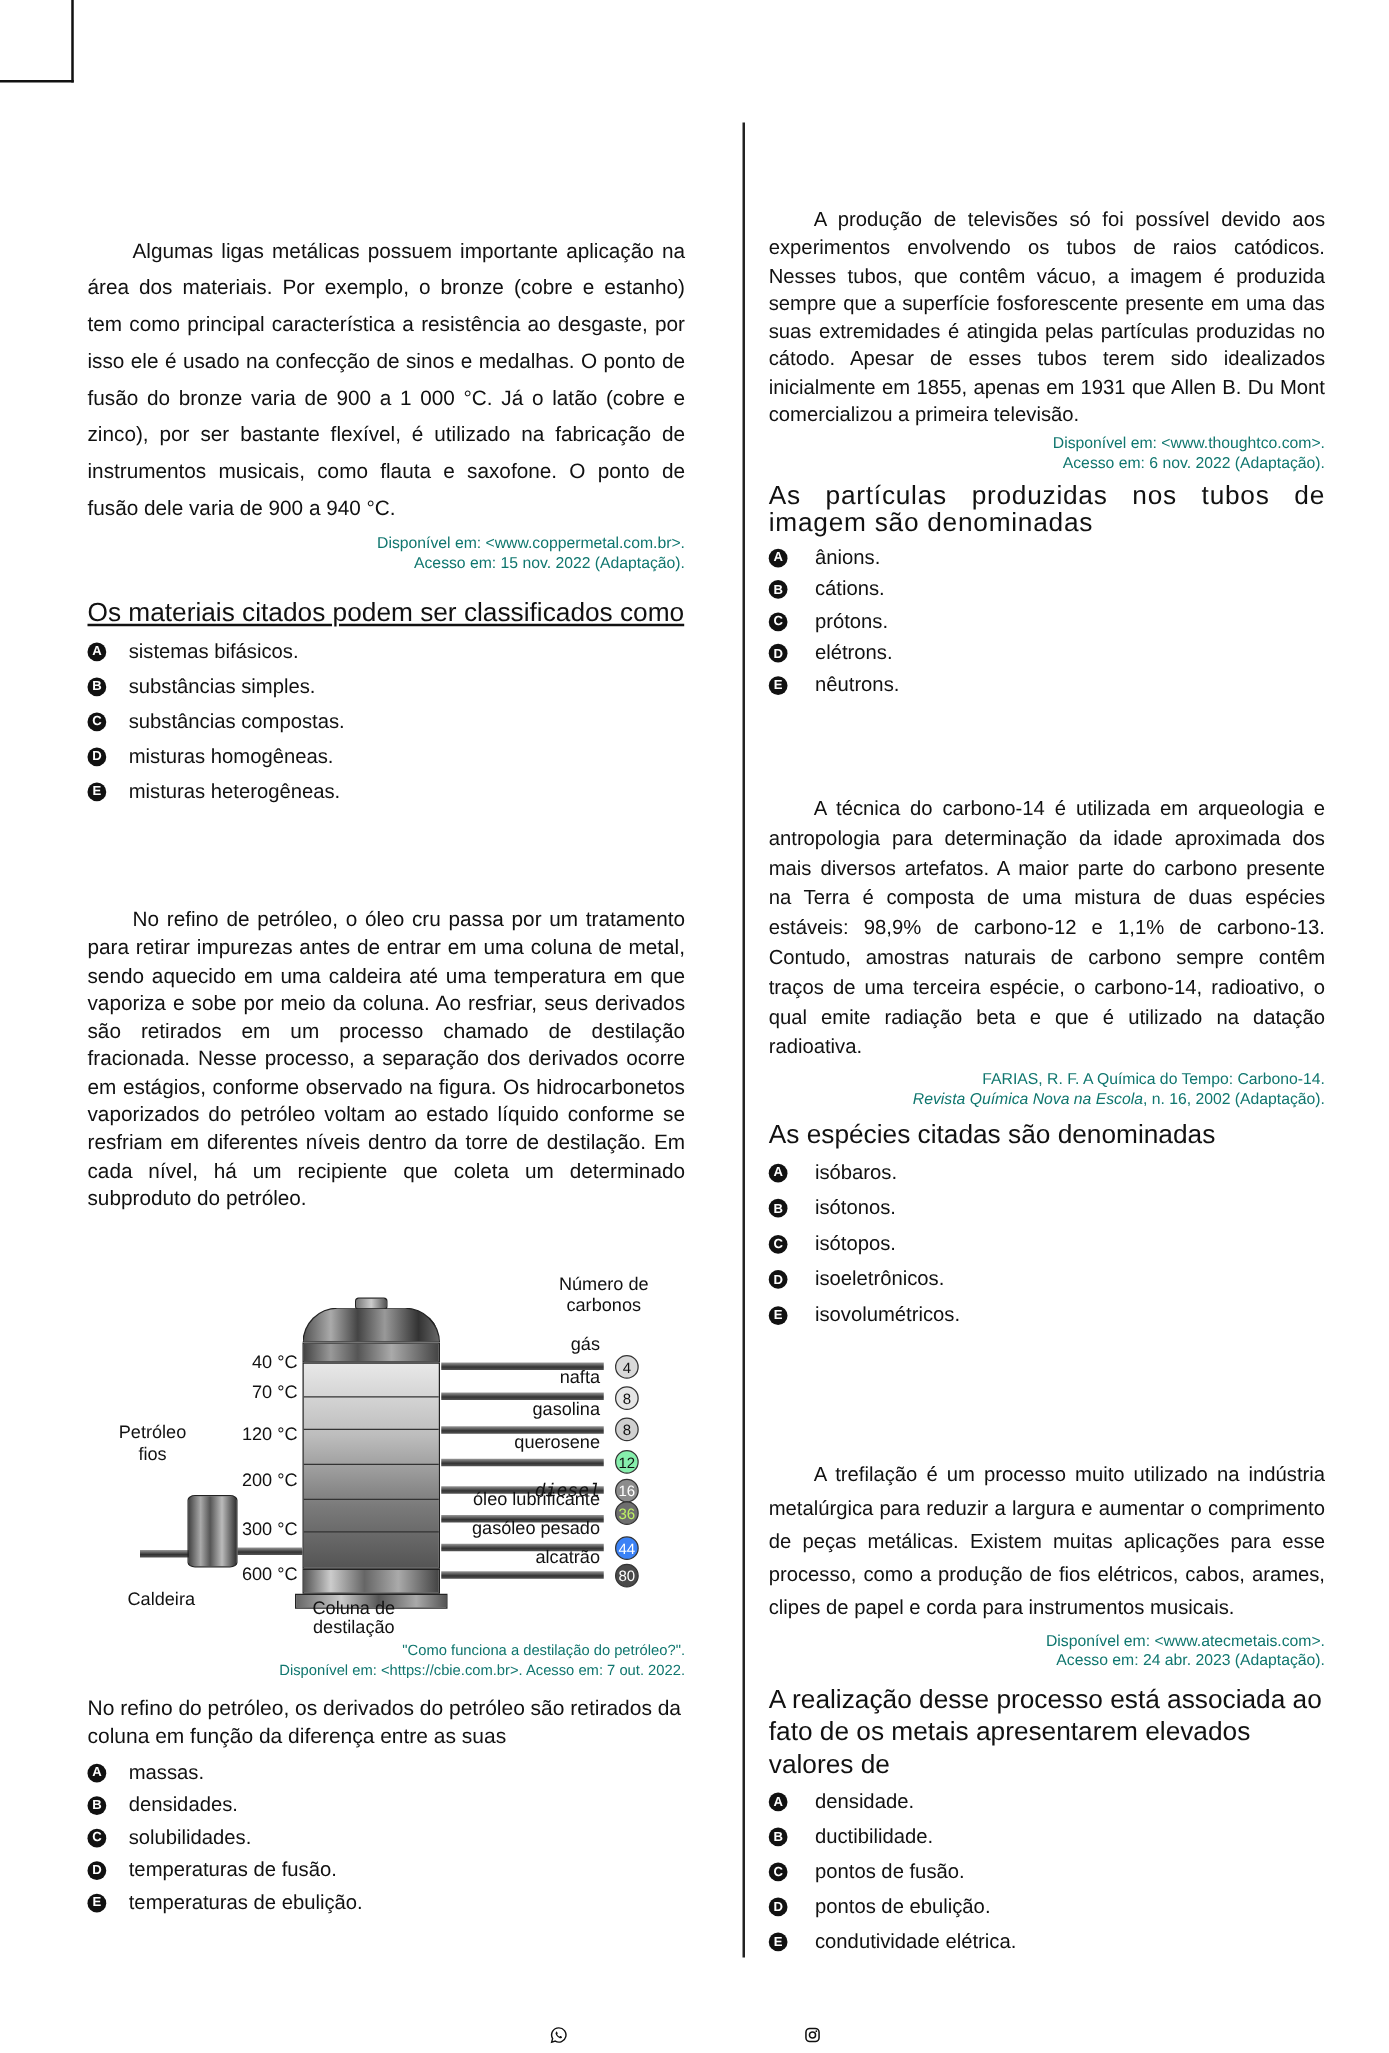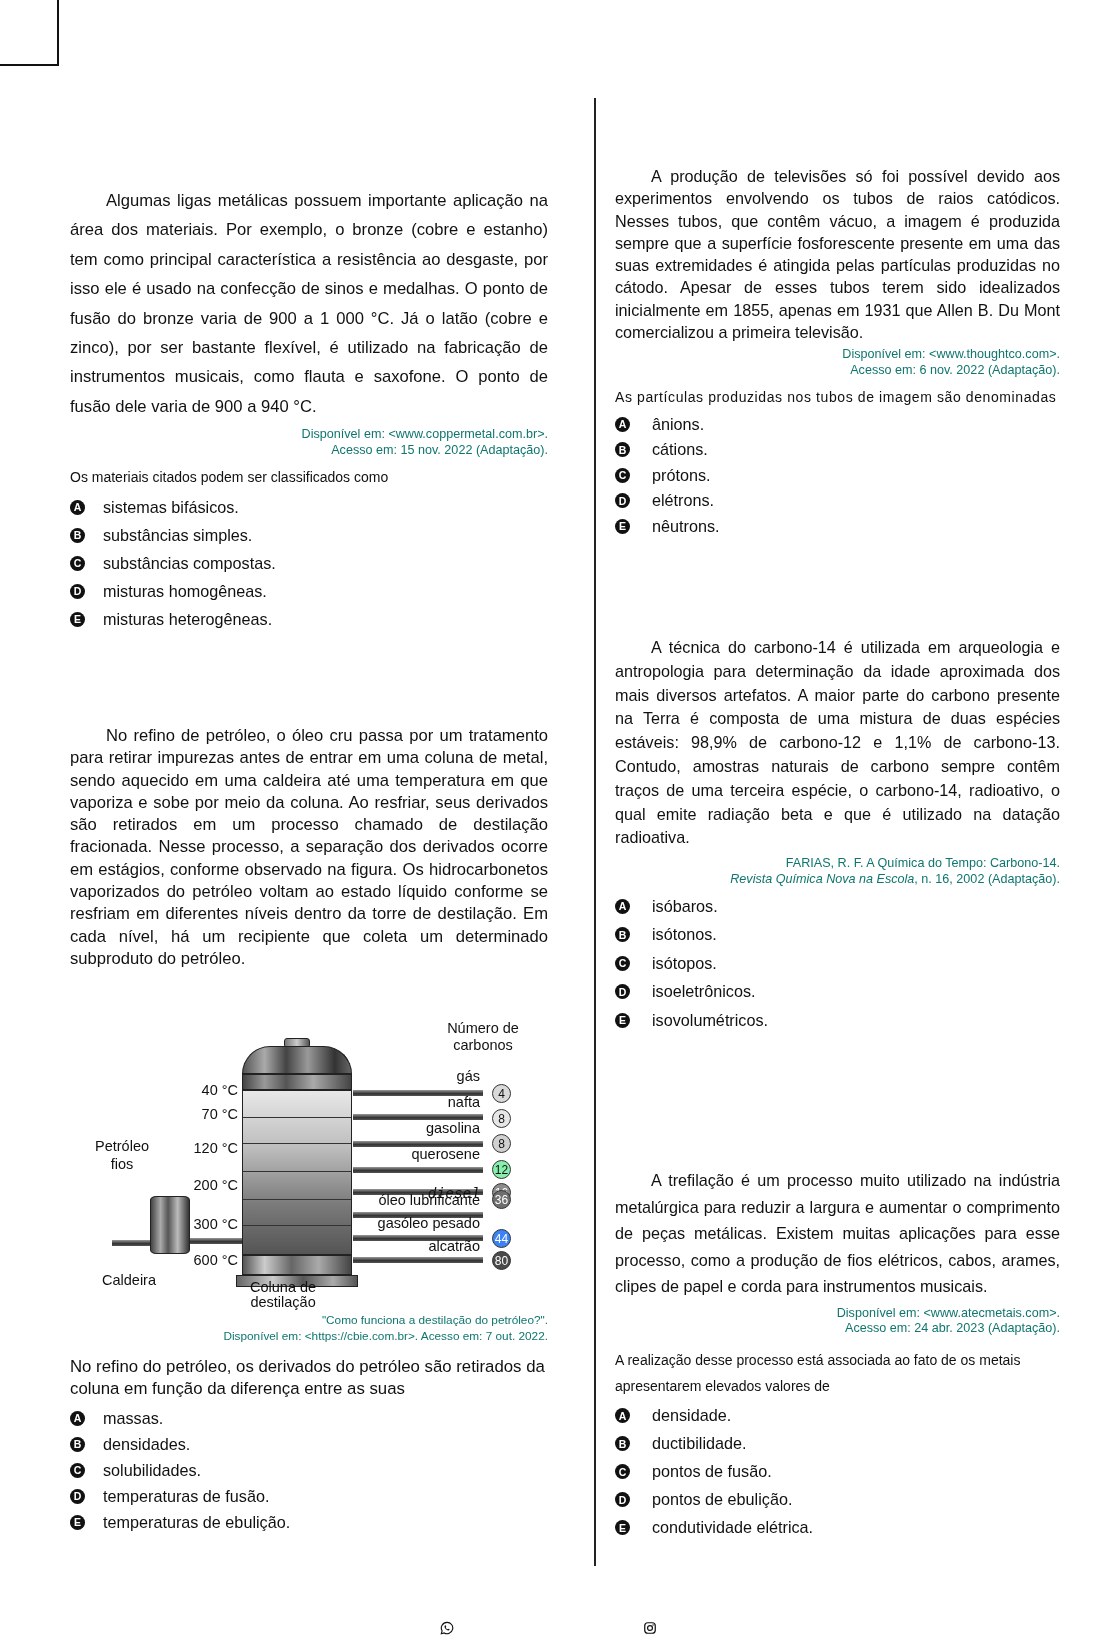--- a/index.html
+++ b/index.html
@@ -7,21 +7,21 @@
          font-family:"Liberation Sans", sans-serif; color:#111; }
   .corner-box { position:absolute; left:0; top:0; width:59px; height:66px;
                 border-right:2px solid #111; border-bottom:2px solid #111; box-sizing:border-box; }
   .divider { position:absolute; left:594px; top:98px; width:2px; height:1468px; background:#222; }
   .q { position:absolute; }
   .para { font-size:16.6px; text-align:justify; text-indent:36px; margin:0; }
   .para.lh-tall { line-height:29.4px; }
   .para.lh-mid { line-height:22.3px; }
   .para.lh-med { line-height:23.8px; }
   .source { font-size:12.6px; text-align:right; line-height:15.5px; margin:0; color:#0f766e; }
-  .prompt { font-size:14px; margin:0; line-height:22px; }
+  .prompt { font-size:21px; margin:0; line-height:22px; }
   .prompt.just { text-align:justify; }
   .options { list-style:none; margin:0; padding:0; }
   .opt { display:flex; align-items:center; font-size:16.2px; cursor:pointer; }
   .badge { width:15px; height:15px; border-radius:50%; background:#111; color:#fff;
            font-size:10.5px; font-weight:bold; display:inline-flex; align-items:center; justify-content:center;
            flex:0 0 15px; font-family:"Liberation Sans", sans-serif; }
   .opt-text { margin-left:18px; }
   
   .figure { position:absolute; left:90px; top:1010px; width:470px; height:295px; }
   .fig-label { position:absolute; font-size:14.5px; white-space:nowrap; color:#111; }
@@ -53,21 +53,21 @@
 
 <div class="corner-box"></div>
 <div class="divider"></div>
 
 <section class="q" style="left:70px; top:186px; width:478px;">
   <p class="para lh-tall">Algumas ligas metálicas possuem importante aplicação na área dos materiais. Por exemplo, o bronze (cobre e estanho) tem como principal característica a resistência ao desgaste, por isso ele é usado na confecção de sinos e medalhas. O ponto de fusão do bronze varia de 900 a 1 000 °C. Já o latão (cobre e zinco), por ser bastante flexível, é utilizado na fabricação de instrumentos musicais, como flauta e saxofone. O ponto de fusão dele varia de 900 a 940 °C.</p>
   <p class="source" style="margin-top:6px;">
     <span>Disponível em: &lt;www.coppermetal.com.br&gt;.</span><br>
     <span>Acesso em: 15 nov. 2022 (Adaptação).</span>
   </p>
-  <p class="prompt" style="margin-top:8px;">Os materiais citados podem ser classificados como</p>
+  <p class="prompt" style="margin-top:22px;text-decoration:underline;">Os materiais citados podem ser classificados como</p>
   <ul class="options" style="margin-top:5px;">
     <li class="opt" style="height:28px;">
         <span class="badge">A</span>
         <span class="opt-text">sistemas bifásicos.</span>
       </li>
     <li class="opt" style="height:28px;">
         <span class="badge">B</span>
         <span class="opt-text">substâncias simples.</span>
       </li>
     <li class="opt" style="height:28px;">
@@ -134,21 +134,21 @@
   <div class="fig-label right" style="right:80px; top:176px; font-style:italic;font-family:Liberation Mono, monospace;">diesel</div>
   <div class="fig-label right" style="right:80px; top:182px;">óleo lubrificante</div>
   <div class="fig-label right" style="right:80px; top:205px;">gasóleo pesado</div>
   <div class="fig-label right" style="right:80px; top:228px;">alcatrão</div>
 
   <div class="bubble" style="left:402px; top:74px; background:#d9d9d9;">4</div>
   <div class="bubble" style="left:402px; top:99px; background:#e6e6e6;">8</div>
   <div class="bubble" style="left:402px; top:124px; background:#d0d0d0;">8</div>
   <div class="bubble" style="left:402px; top:150px; background:#86efac;text-align:right;">12</div>
   <div class="bubble" style="left:402px; top:173px; background:#8c8c8c; color:#fff;">16</div>
-  <div class="bubble" style="left:402px; top:180px; background:#6e6e6e; color:#ffffff;text-align:center;">36</div>
+  <div class="bubble" style="left:402px; top:191px; background:#6e6e6e; color:#bef264;text-align:center;">36</div>
   <div class="bubble" style="left:402px; top:219px; background:#3b82f6; color:#fff;">44</div>
   <div class="bubble" style="left:402px; top:241px; background:#4a4a4a; color:#fff;">80</div>
 
   <div class="boiler"></div>
   <div class="fig-label" style="left:5px; top:127px; text-align:center; line-height:18px;">
     <span>Petróleo</span><br><span>fios</span>
   </div>
   <div class="fig-label" style="left:12px; top:262px;">Caldeira</div>
   <div class="fig-label" style="left:160px; top:270px; text-align:center; line-height:15px;">
     <span>Coluna de</span><br><span>destilação</span>
@@ -215,20 +215,21 @@
       </li>
   </ul>
 </section>
 
 <section class="q" style="left:615px; top:636px; width:445px;">
   <p class="para lh-med" style="font-size:16.2px;">A técnica do carbono-14 é utilizada em arqueologia e antropologia para determinação da idade aproximada dos mais diversos artefatos. A maior parte do carbono presente na Terra é composta de uma mistura de duas espécies estáveis: 98,9% de carbono-12 e 1,1% de carbono-13. Contudo, amostras naturais de carbono sempre contêm traços de uma terceira espécie, o carbono-14, radioativo, o qual emite radiação beta e que é utilizado na datação radioativa.</p>
   <p class="source" style="margin-top:6px;">
     <span>FARIAS, R. F. A Química do Tempo: Carbono-14.</span><br>
     <span><i>Revista Química Nova na Escola</i><span>, n. 16, 2002 (Adaptação).</span></span>
   </p>
+  <p class="prompt" style="margin-top:10px;">As espécies citadas são denominadas</p>
   <ul class="options" style="margin-top:5px;">
     <li class="opt" style="height:28.5px;">
         <span class="badge">A</span>
         <span class="opt-text" style="margin-left:22px;">isóbaros.</span>
       </li>
     <li class="opt" style="height:28.5px;">
         <span class="badge">B</span>
         <span class="opt-text" style="margin-left:22px;">isótonos.</span>
       </li>
     <li class="opt" style="height:28.5px;">

